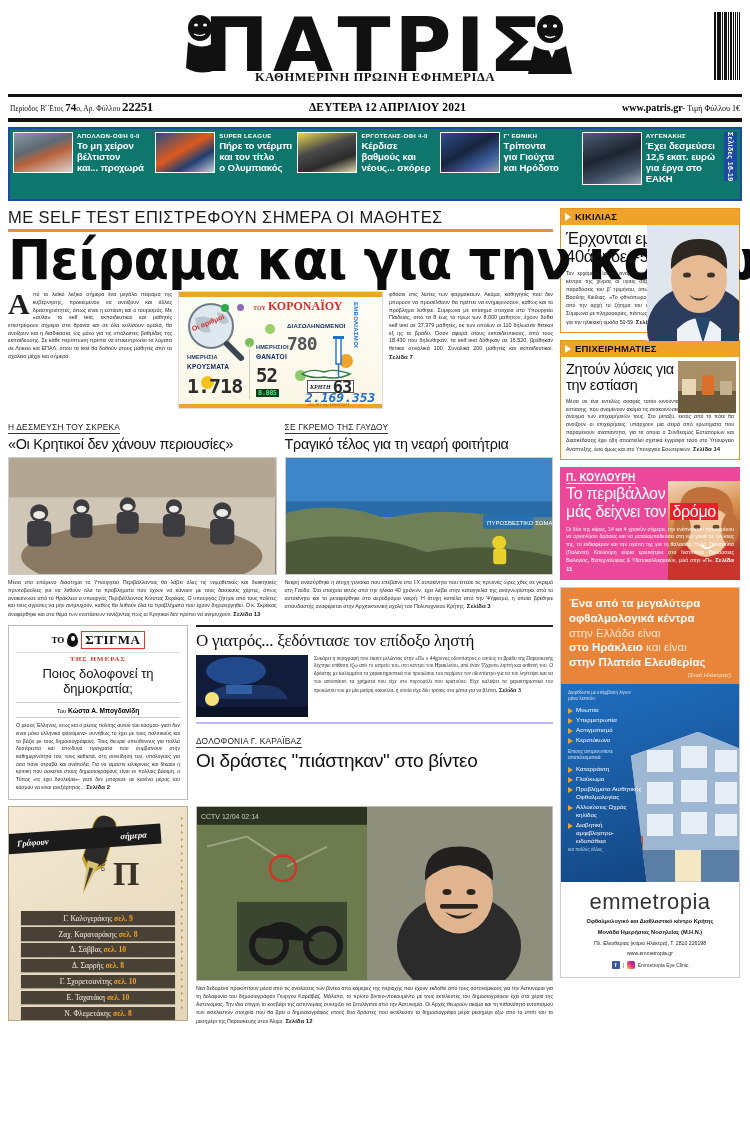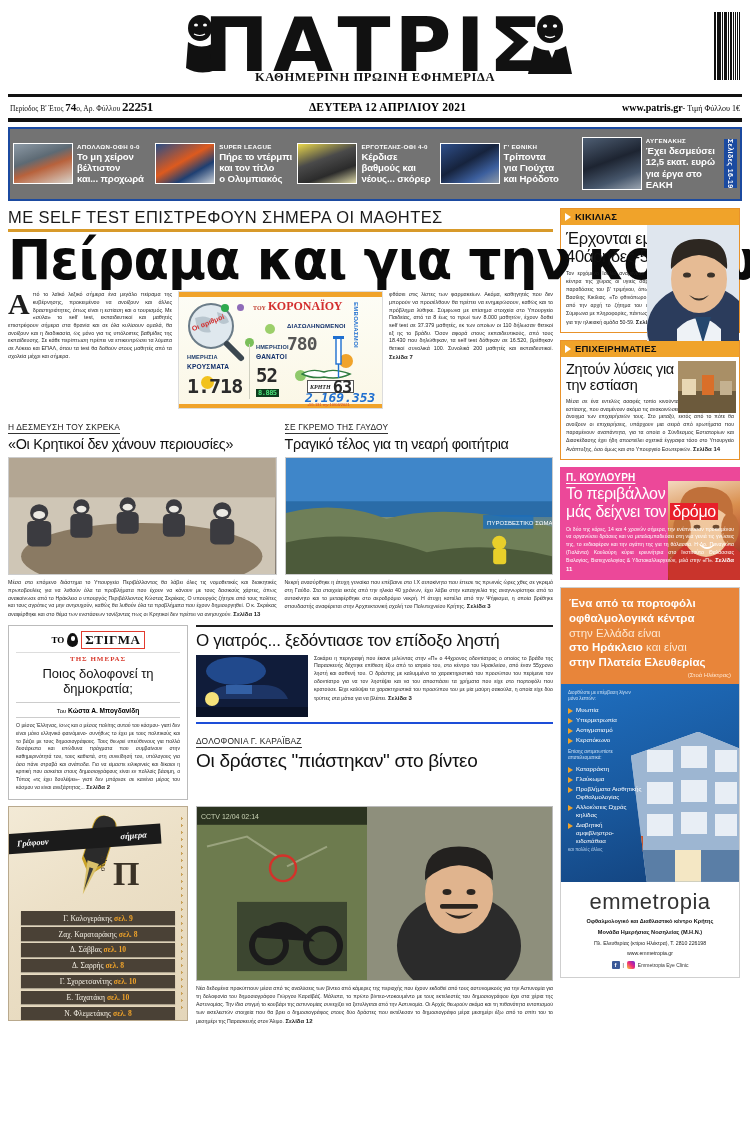--- a/index.html
+++ b/index.html
@@ -45,23 +45,23 @@
   .mast-meta .issue .num { font-size: 13px; font-weight: bold; letter-spacing: -.3px;}
   .mast-meta .date { font-family: "Liberation Serif", serif; font-weight: bold; font-size: 11.5px; letter-spacing: .2px; }
   .mast-meta .site { font-family: "Liberation Serif", serif; font-size: 8px; }
   .mast-meta .site b { font-size: 10px; }
   .mast-rule2 { height: 3.5px; background: #111; }
 
   
   .strip {
     margin-top: 5px;
     height: 74px;
-    background: #737373;
+    background: #0f766e;
     border: 2.5px solid #1b4aa0;
-    display: flex; align-items: center;
+    display: flex; align-items: flex-start;
     padding: 3px;
     gap: 3px;
     position: relative;
   }
   .strip-cell { display: flex; align-items: stretch; gap: 4px; flex: 1 1 0; min-width: 0; }
   .strip-photo { width: 60px; flex: 0 0 60px; border: 1.5px solid #fff; position: relative; overflow: hidden; }
   .strip-txt { flex: 1 1 auto; min-width: 0; color: #fff; display: flex; flex-direction: column; justify-content: center; }
   .strip-kicker { font-size: 6.2px; font-weight: bold; letter-spacing: .3px; margin-bottom: 1px; }
   .strip-head { font-size: 9.6px; font-weight: bold; line-height: 1.18; letter-spacing: -.1px; }
   .strip-side {
@@ -160,21 +160,21 @@
       border-radius:50% 50% 50% 50%/60% 60% 40% 40%; position:relative;}
   .stigma-pin:after{content:"";position:absolute;left:3.2px;top:3.4px;width:4.5px;height:4.5px;background:#fff;border-radius:50%;}
   .stigma-word { font-family:"Liberation Serif",serif; font-weight:bold; font-size:13px; border:1.6px solid #e23b2e; color:#111; padding:0 3px; letter-spacing:.5px;}
   .stigma-day { text-align:center; font-family:"Liberation Serif",serif; font-weight:bold; font-size:7px; color:#d8392c; letter-spacing:1px; margin-top:2px;}
   .stigma-head { text-align:center; font-size:13px; line-height:1.22; margin-top:3px; color:#111;}
   .stigma-by { font-size:6px; text-align:center; margin-top:5px; padding-top:4px; border-top:1px solid #ccc; border-bottom:1px solid #ccc; padding-bottom:3px;}
   .stigma-by b{font-size:6.6px;}
   .stigma-txt { font-size:5.1px; line-height:1.5; text-align:justify; margin-top:4px; color:#1e1e1e;}
 
   .doctor { flex:1 1 auto; min-width:0; }
-  .doctor-box { border-top:2px solid #222; border-bottom:2px solid #1d4ed8; padding:4px 0 5px; }
+  .doctor-box { border-top:2px solid #222; border-bottom:2px solid #c4b5fd; padding:4px 0 5px;font-family:Liberation Serif, serif; }
   .doctor-head { font-size:17px; letter-spacing:-.3px; color:#111; margin-bottom:4px; white-space:nowrap;}
   .doctor-flex { display:flex; gap:6px; }
   .doctor-photo { flex:0 0 112px; height:62px; position:relative; overflow:hidden; }
   .doctor-txt { flex:1 1 auto; font-size:5.2px; line-height:1.5; text-align:justify; color:#1e1e1e;}
 
   .karaivaz { margin-top:6px; }
 
   
   .bottom-row { display:flex; gap:8px; margin-top:6px; }
   .grafoun {
@@ -741,21 +741,21 @@
         </div>
         <div class="side-blue-txt">
           <span>Οι δύο της κόρες, 14 και 4 χρονών σήμερα, την ενέπνευσαν προκειμένου να οργανώσει δράσεις και να μεταλαμπαδεύσει στη νέα γενιά τις γνώσεις της, το ενδιαφέρον και την αγάπη της για τη θάλασσα. Η Δρ. Παναγιώτα (Γιολάντα) Κουλούρη κύρια ερευνήτρια στο Ινστιτούτο Θαλάσσιας Βιολογίας, Βιοτεχνολογίας &amp; Υδατοκαλλιεργειών, μιλά στην «Π».</span>
           <span class="pg-ref">Σελίδα 11</span>
         </div>
       </div>
 
       <div class="ad">
         <div class="ad-top">
           <div class="ad-l1">
-            <div>Ένα από τα πορτοφόλι</div>
+            <div>Ένα από τα μεγαλύτερα</div>
             <div>οφθαλμολογικά κέντρα</div>
             <div class="light">στην Ελλάδα είναι</div>
             <div><span>στο Ηράκλειο</span><span class="light"> και είναι</span></div>
             <div>στην Πλατεία Ελευθερίας</div>
           </div>
           <div class="ad-note">(Στοά Ηλέκτρας)</div>
         </div>
         <div class="ad-mid">
           <div class="ad-building">
             <svg width="100%" height="100%" viewBox="0 0 112 150" preserveAspectRatio="none">

